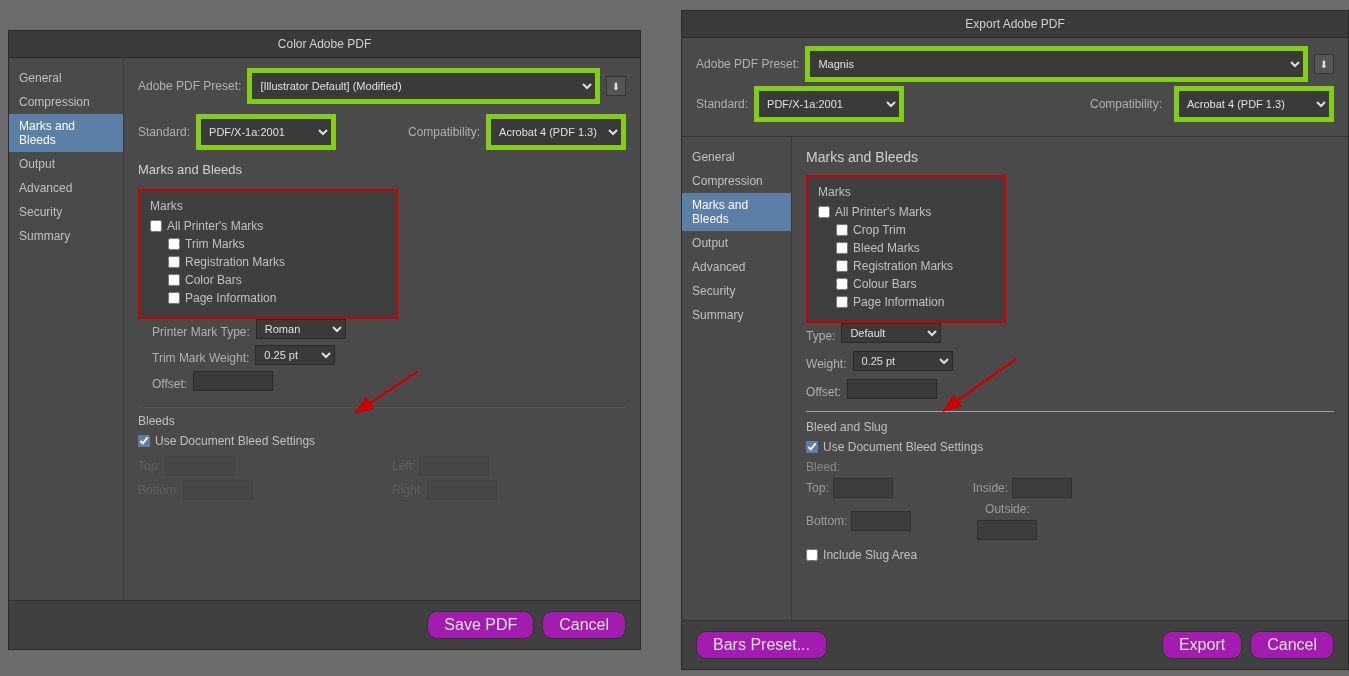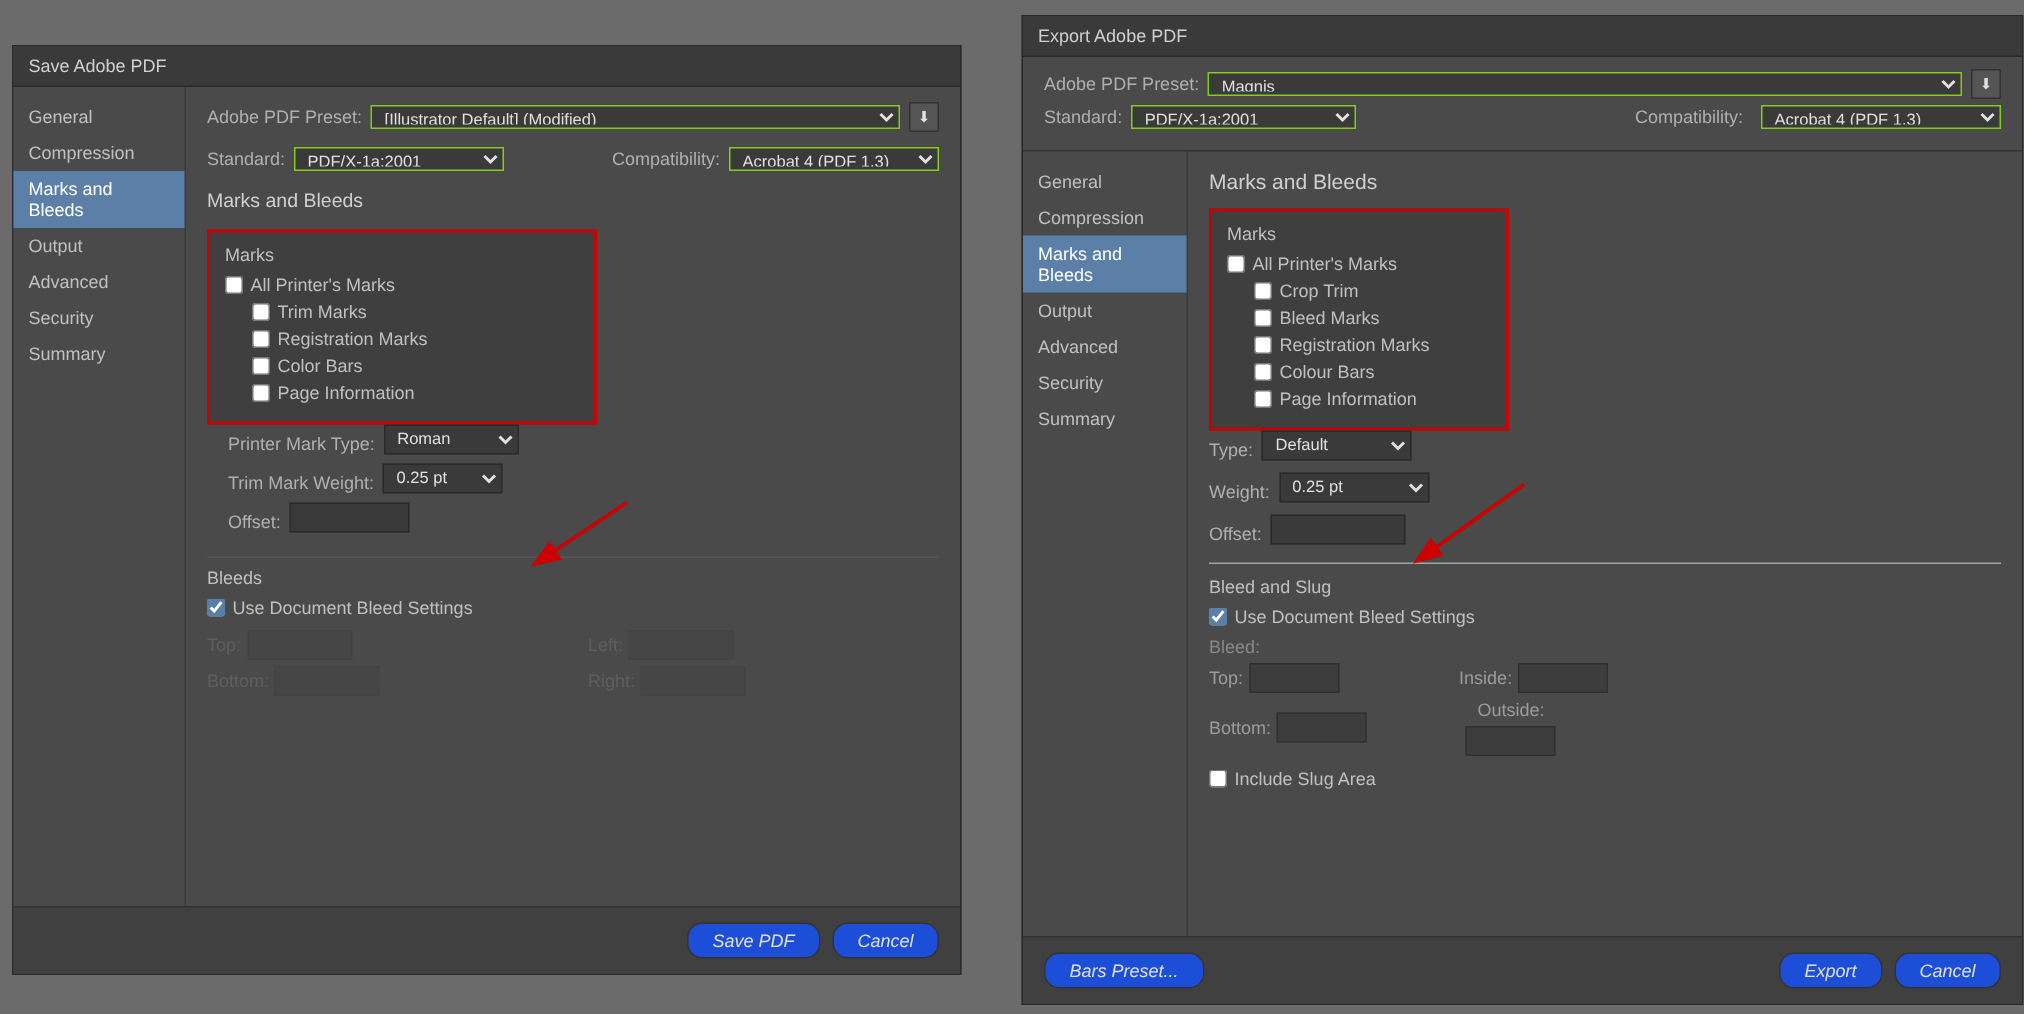--- a/index.html
+++ b/index.html
@@ -25,20 +25,21 @@
       flex-direction: column;
       height: 620px;
     }
 
     .dialog-title {
       background: #3a3a3a;
       color: #d0d0d0;
       padding: 6px 10px;
       font-size: 12px;
       border-bottom: 1px solid #2a2a2a;
+      text-align: center;
     }
 
     .dialog-body {
       display: flex;
       flex: 1;
     }
 
     .sidebar {
       width: 115px;
       background: #4a4a4a;
@@ -61,25 +62,25 @@
     .preset-row {
       display: flex;
       align-items: center;
       gap: 6px;
       margin-bottom: 4px;
     }
     .preset-label { color: #b0b0b0; white-space: nowrap; font-size: 12px; }
     .preset-select {
       flex: 1;
       background: #3a3a3a;
-      border: 1px solid #84cc16;
+      border: 5px solid #84cc16;
       color: #e0e0e0;
       padding: 2px 4px;
       font-size: 11px;
-      height: 16px;
+      height: 36px;
     }
     .preset-icon {
       width: 20px;
       height: 20px;
       background: #555;
       border: 1px solid #333;
       display: flex;
       align-items: center;
       justify-content: center;
       font-size: 10px;
@@ -203,28 +204,27 @@
     
     .dialog-footer {
       padding: 10px 14px;
       display: flex;
       justify-content: flex-end;
       gap: 8px;
       border-top: 1px solid #333;
       background: #404040;
     }
     .btn {
-      background: #1d4ed8;
+      background: #a21caf;
       border: 1px solid #333;
       color: #e0e0e0;
       padding: 4px 16px;
       cursor: pointer;
-      font-size: 12px;
+      font-size: 16px;
       border-radius: 10px;
-      font-style: italic;
     }
 
     
     .dialog-right {
       width: 670px;
       background: #4a4a4a;
       border: 1px solid #2a2a2a;
       margin: 10px 0 0 40px;
       display: flex;
       flex-direction: column;
@@ -318,21 +318,21 @@
 
     .arrow-wrapper {
       position: relative;
       display: inline-block;
     }
   </style>
 </head>
 <body>
 
 <div class="dialog-left">
-  <div class="dialog-title">Save Adobe PDF</div>
+  <div class="dialog-title">Color Adobe PDF</div>
   <div class="dialog-body">
 
     <div class="sidebar">
       <div class="sidebar-item">General</div>
       <div class="sidebar-item">Compression</div>
       <div class="sidebar-item active">Marks and Bleeds</div>
       <div class="sidebar-item">Output</div>
       <div class="sidebar-item">Advanced</div>
       <div class="sidebar-item">Security</div>
       <div class="sidebar-item">Summary</div>

